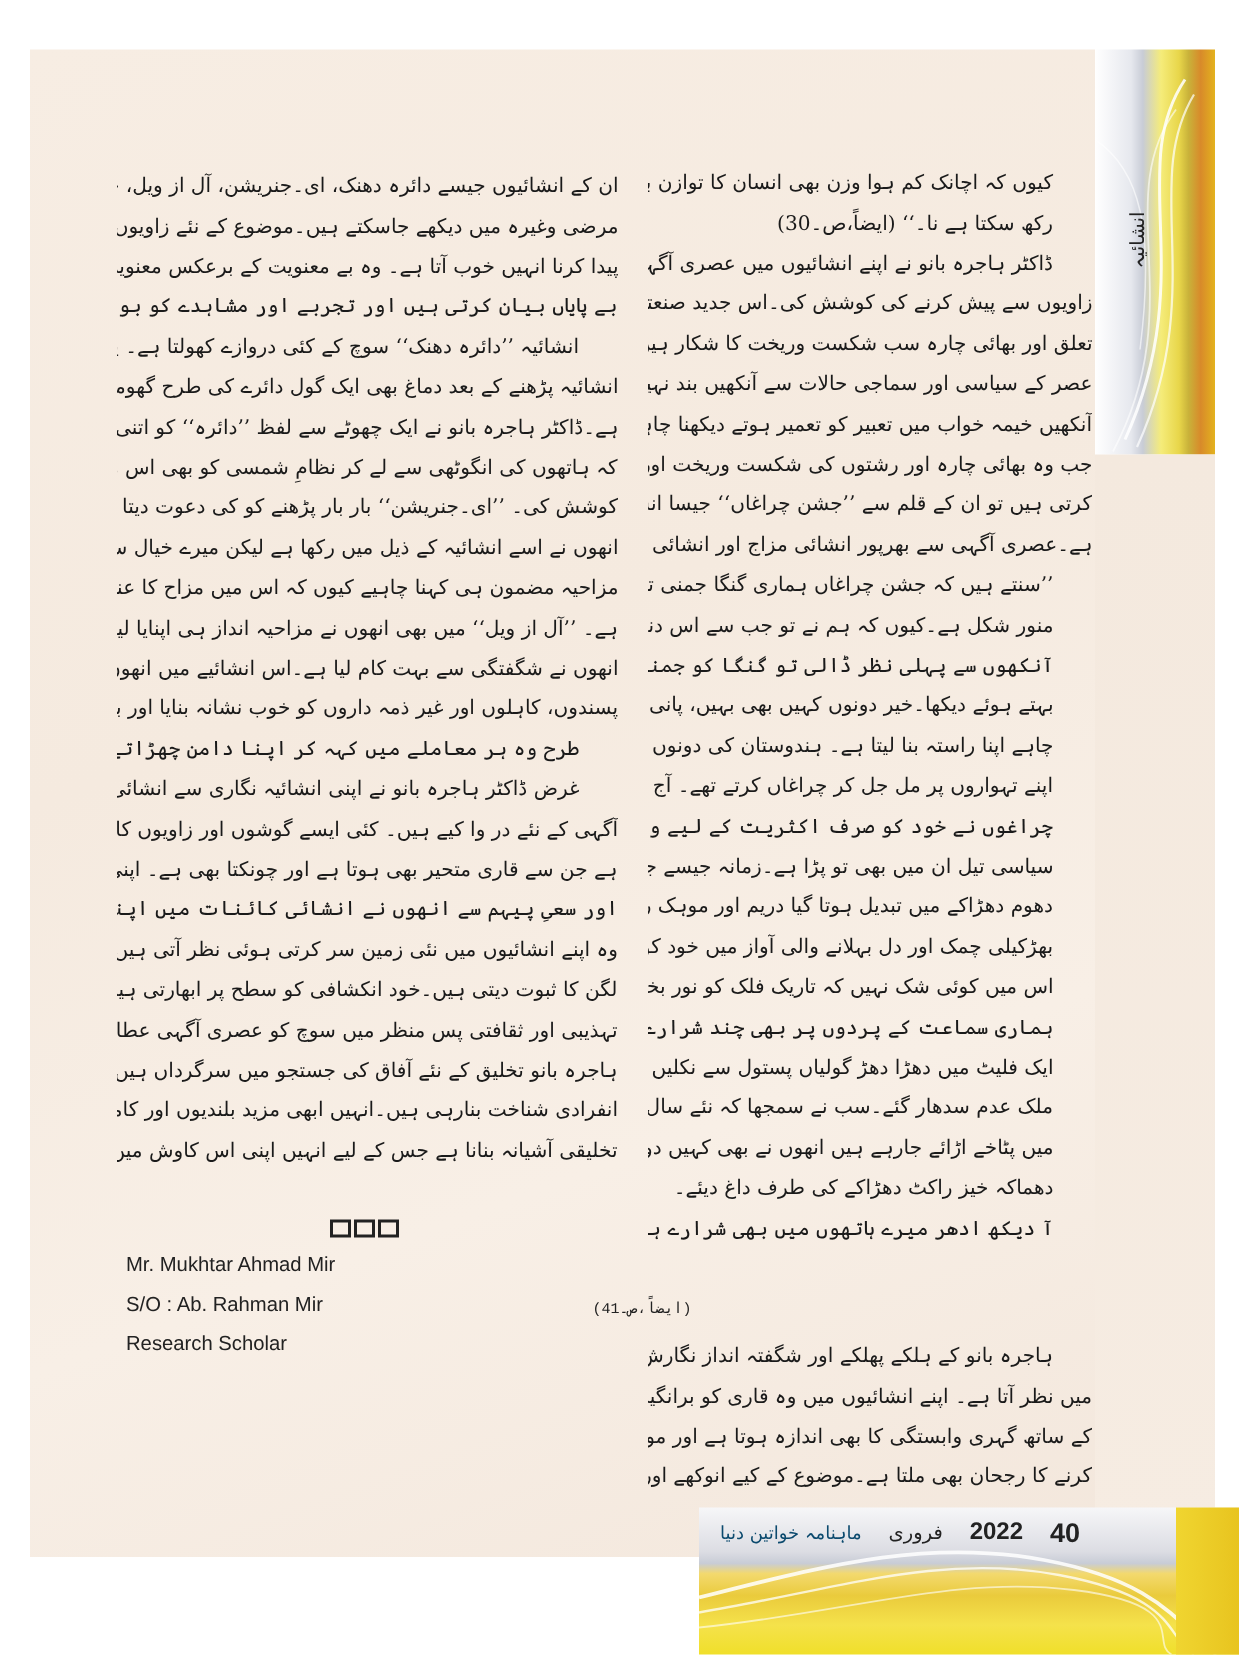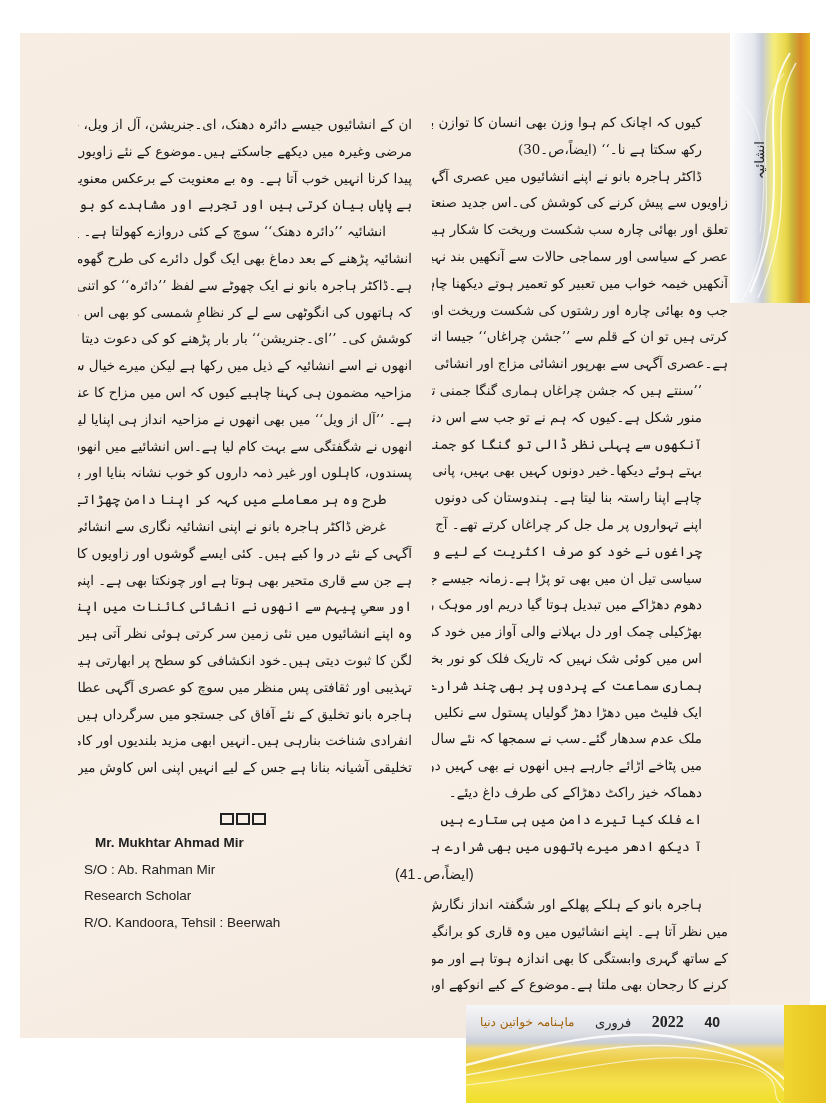--- a/index.html
+++ b/index.html
@@ -35,48 +35,48 @@
   .col {
     position: absolute; direction: rtl; text-align: justify;
     font-family: "DejaVu Serif", serif; font-size: 13.4px; line-height: 26.8px; color: #1a1a1a;
   }
   .col .line { display: block; height: 26.8px; white-space: nowrap; overflow: hidden; }
   .col .indent { padding-right: 26px; }
   .col .verse { padding-right: 26px; padding-left: 22px; }
   .left-col { left: 78px; top: 112px; width: 334px; }
   .right-col { left: 432px; top: 110px; width: 296px; }
   .right-bottom { left: 432px; top: 892px; width: 296px; }
-  .citation-41 { position: absolute; left: 395px; top: 866px; direction: rtl; font-family: Liberation Sans, sans-serif; font-size: 14px; color: #222; }
+  .citation-41 { position: absolute; left: 395px; top: 866px; direction: rtl; font-family: Liberation Mono, monospace; font-size: 10px; color: #222; }
   .end-mark {
     position: absolute; left: 220px; top: 813px; display: flex; gap: 2px;
   }
   .end-mark span { display: inline-block; width: 10px; height: 8px; border: 2px solid #222; }
   .author {
     position: absolute; left: 84px; top: 830px; width: 320px;
     font-family: "Liberation Sans", sans-serif; font-size: 13.5px; color: #222; line-height: 26.5px;
   }
-  .author .name { font-weight: bold; margin-left: 11px; }
+  .author .name { font-weight: normal; }
   
   .footer-band {
     position: absolute; left: 466px; top: 1005px; width: 360px; height: 98px;
     background: linear-gradient(180deg, #f6f6f8 0%, #dcdde3 30%, #c8ccd6 38%, #f3d96e 45%, #eacb3c 60%, #f5e24b 80%, #f0df2a 100%);
   }
   .footer-band .yellow-end {
     position: absolute; right: 0; top: 0; width: 42px; height: 98px;
     background: linear-gradient(90deg, #f0d530, #e8c41f);
   }
   .footer-band svg { position: absolute; left: 0; top: 0; }
   .footer-info {
     position: absolute; left: 480px; top: 1007px; width: 240px; height: 30px;
     display: flex; align-items: center; justify-content: space-between; direction: ltr;
   }
-  .page-num { font-family: "Liberation Sans", sans-serif; font-weight: bold; font-size: 14px; color: #222; order: 4; }
-  .year { font-family: Liberation Serif, serif; font-weight: bold; font-size: 16px; color: #222; order: 3; }
+  .page-num { font-family: "Liberation Sans", sans-serif; font-weight: bold; font-size: 18px; color: #222; order: 4; }
+  .year { font-family: Liberation Sans, sans-serif; font-weight: bold; font-size: 16px; color: #222; order: 3; }
   .month { font-family: "DejaVu Serif", serif; font-size: 13px; color: #222; order: 2; direction: rtl; }
-  .magazine { font-family: "DejaVu Serif", serif; font-size: 12px; color: #a16207; order: 1; direction: rtl; }
+  .magazine { font-family: "DejaVu Serif", serif; font-size: 12px; color: #0c4a6e; order: 1; direction: rtl; }
 </style>
 </head>
 <body>
 
 <div class="paper"></div>
 
 <div class="side-strip">
   <svg class="swirl" viewBox="0 0 80 270" width="80" height="270">
     <path d="M60 20 C 20 80, 70 150, 20 260" stroke="#ffffff" stroke-width="2" fill="none" opacity="0.85"></path>
     <path d="M66 30 C 30 90, 76 160, 28 265" stroke="#ffffff" stroke-width="1.5" fill="none" opacity="0.7"></path>
@@ -118,21 +118,20 @@
 <div class="end-mark">
   <span></span>
   <span></span>
   <span></span>
 </div>
 
 <div class="author">
   <div class="name">Mr. Mukhtar Ahmad Mir</div>
   <div>S/O : Ab. Rahman Mir</div>
   <div>Research Scholar</div>
-  <div>R/O. Kandoora, Tehsil : Beerwah</div>
 </div>
 
 <div class="col right-col">
   <span class="line verse">کیوں کہ اچانک کم ہوا وزن بھی انسان کا توازن برقرار نہیں</span>
   <span class="line verse">رکھ سکتا ہے نا۔‘‘ (ایضاً،ص۔30)</span>
   <span class="line indent">ڈاکٹر ہاجرہ بانو نے اپنے انشائیوں میں عصری آگہی کو مختلف</span>
   <span class="line">زاویوں سے پیش کرنے کی کوشش کی۔اس جدید صنعتی دور میں رشتے، آپسی</span>
   <span class="line">تعلق اور بھائی چارہ سب شکست وریخت کا شکار ہیں۔ڈاکٹر ہاجرہ بانو اپنے</span>
   <span class="line">عصر کے سیاسی اور سماجی حالات سے آنکھیں بند نہیں کرتیں بلکہ ان کی</span>
   <span class="line">آنکھیں خیمہ خواب میں تعبیر کو تعمیر ہوتے دیکھنا چاہتی ہیں۔یہی وجہ ہے کہ</span>
@@ -148,21 +147,20 @@
   <span class="line verse">چراغوں نے خود کو صرف اکثریت کے لیے وقف کر دیا ہے۔</span>
   <span class="line verse">سیاسی تیل ان میں بھی تو پڑا ہے۔زمانہ جیسے جیسے چکا چوند اور</span>
   <span class="line verse">دھوم دھڑاکے میں تبدیل ہوتا گیا دریم اور موہک روشنی نے</span>
   <span class="line verse">بھڑکیلی چمک اور دل بہلانے والی آواز میں خود کو ڈھال لیا۔</span>
   <span class="line verse">اس میں کوئی شک نہیں کہ تاریک فلک کو نور بخشنے کے ساتھ</span>
   <span class="line verse">ہماری سماعت کے پردوں پر بھی چند شرارے چھوڑ جاتی ہیں۔</span>
   <span class="line verse">ایک فلیٹ میں دھڑا دھڑ گولیاں پستول سے نکلیں اور دو افراد</span>
   <span class="line verse">ملک عدم سدھار گئے۔سب نے سمجھا کہ نئے سال کے جشن</span>
   <span class="line verse">میں پٹاخے اڑائے جارہے ہیں انھوں نے بھی کہیں دو</span>
   <span class="line verse">دھماکہ خیز راکٹ دھڑاکے کی طرف داغ دیئے۔</span>
-  <span class="line verse" style="text-align:center">اے فلک کیا تیرے دامن میں ہی ستارے ہیں</span>
   <span class="line verse" style="text-align:center">آ دیکھ ادھر میرے ہاتھوں میں بھی شرارے ہیں‘‘</span>
 </div>
 
 <div class="citation-41">(ایضاً،ص۔41)</div>
 
 <div class="col right-bottom">
   <span class="line indent">ہاجرہ بانو کے ہلکے پھلکے اور شگفتہ انداز نگارش ان کے تمام انشائیوں</span>
   <span class="line">میں نظر آتا ہے۔ اپنے انشائیوں میں وہ قاری کو برانگیخت کرتی ہیں، موضوع</span>
   <span class="line">کے ساتھ گہری وابستگی کا بھی اندازہ ہوتا ہے اور موضوع کے انوکھے گوشے اجاگر</span>
   <span class="line">کرنے کا رجحان بھی ملتا ہے۔موضوع کے کیے انوکھے اور خوش رنگ گوشے</span>

